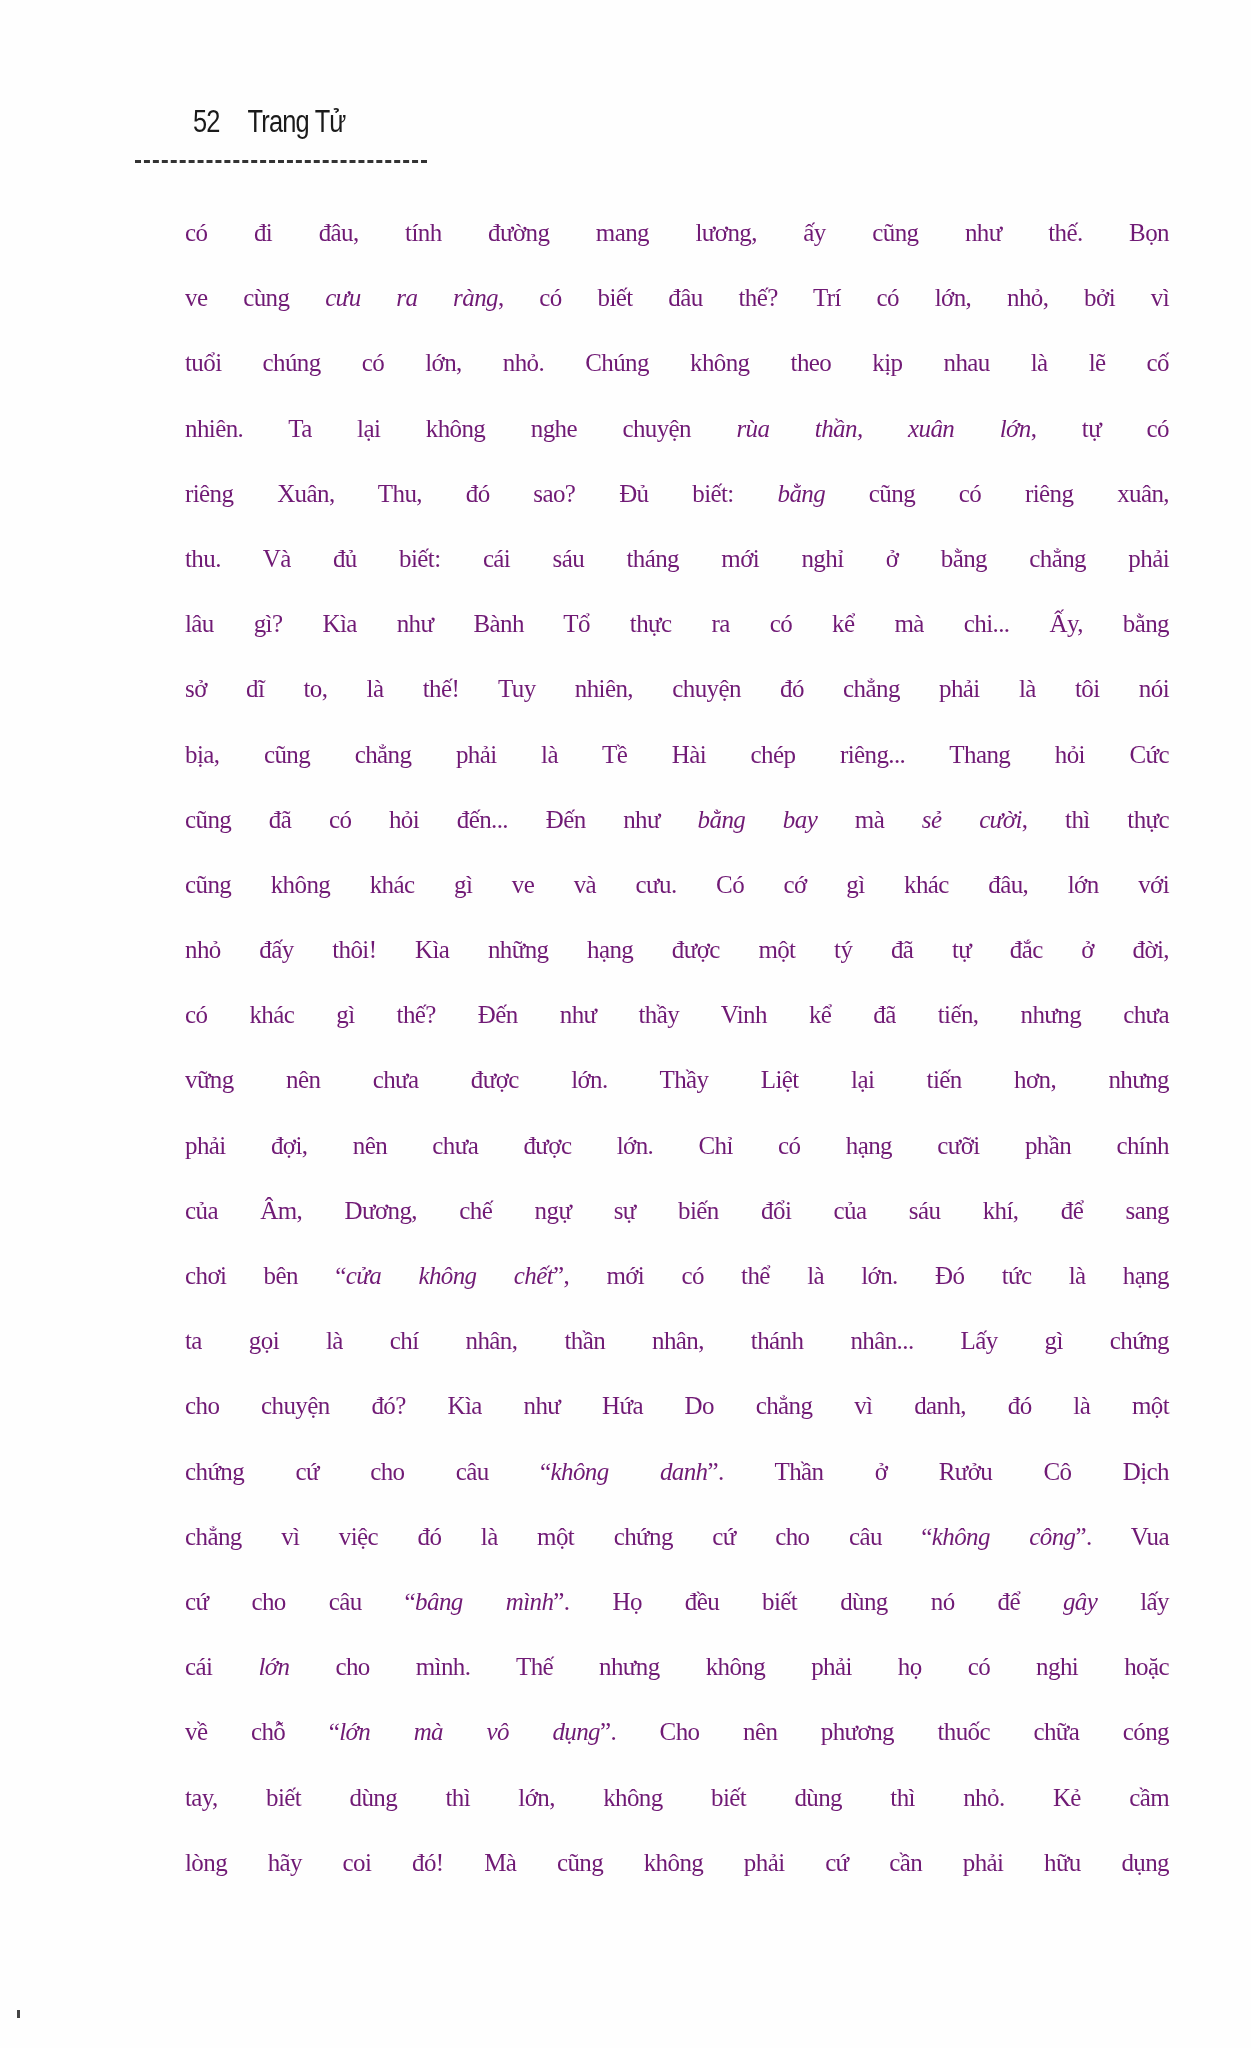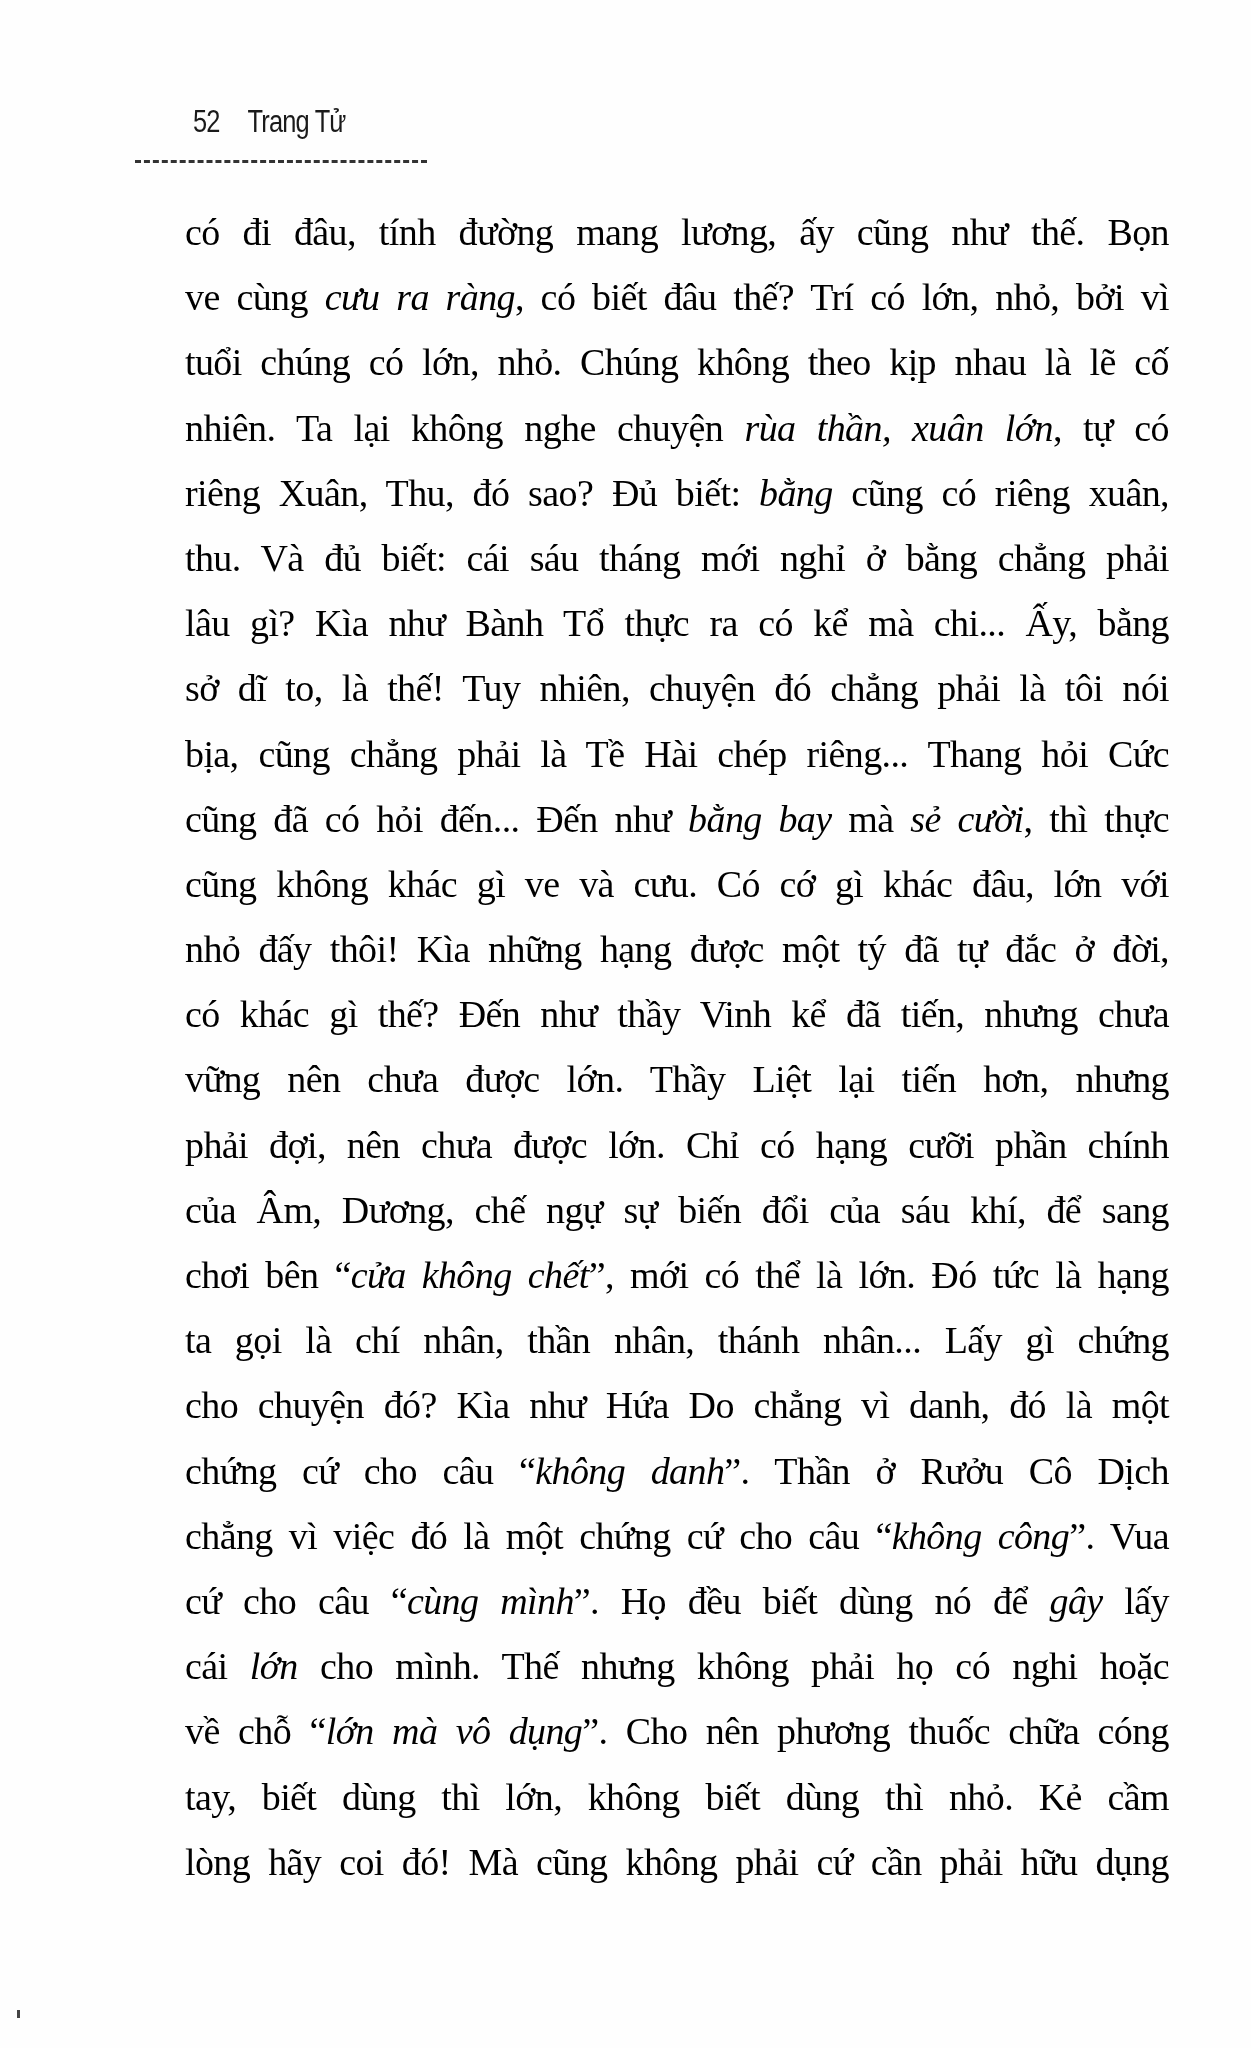--- a/index.html
+++ b/index.html
@@ -42,23 +42,23 @@
     width: 292px;
     height: 0;
     border-top: 3px dashed #333;
   }
   .body-text {
     position: absolute;
     left: 168px;
     top: 200px;
     width: 984px;
     font-family: "Liberation Serif", serif;
-    font-size: 38px;
+    font-size: 25px;
     line-height: 65.2px;
-    color: #000000;
+    color: #701a75;
   }
   .line {
     display: block;
     white-space: nowrap;
     text-align: justify;
     text-align-last: justify;
     height: 65.2px;
     letter-spacing: -0.6px;
   }
   .line.last {
@@ -102,21 +102,21 @@
       <span class="line"><span>nhỏ đấy thôi! Kìa những hạng được một tý đã tự đắc ở đời,</span></span>
       <span class="line"><span>có khác gì thế? Đến như thầy Vinh kể đã tiến, nhưng chưa</span></span>
       <span class="line"><span>vững nên chưa được lớn. Thầy Liệt lại tiến hơn, nhưng</span></span>
       <span class="line"><span>phải đợi, nên chưa được lớn. Chỉ có hạng cưỡi phần chính</span></span>
       <span class="line"><span>của Âm, Dương, chế ngự sự biến đổi của sáu khí, để sang</span></span>
       <span class="line"><span>chơi bên “</span><i>cửa không chết</i><span>”, mới có thể là lớn. Đó tức là hạng</span></span>
       <span class="line"><span>ta gọi là chí nhân, thần nhân, thánh nhân... Lấy gì chứng</span></span>
       <span class="line"><span>cho chuyện đó? Kìa như Hứa Do chẳng vì danh, đó là một</span></span>
       <span class="line"><span>chứng cứ cho câu “</span><i>không danh</i><span>”. Thần ở Rưởu Cô Dịch</span></span>
       <span class="line"><span>chẳng vì việc đó là một chứng cứ cho câu “</span><i>không công</i><span>”. Vua</span></span>
-      <span class="line"><span>cứ cho câu “</span><i>cùng mình</i><span>”. Họ đều biết dùng nó để </span><i>gây</i><span> lấy</span></span>
+      <span class="line"><span>cứ cho câu “</span><i>bâng mình</i><span>”. Họ đều biết dùng nó để </span><i>gây</i><span> lấy</span></span>
       <span class="line"><span>cái </span><i>lớn</i><span> cho mình. Thế nhưng không phải họ có nghi hoặc</span></span>
       <span class="line"><span>về chỗ “</span><i>lớn mà vô dụng</i><span>”. Cho nên phương thuốc chữa cóng</span></span>
       <span class="line"><span>tay, biết dùng thì lớn, không biết dùng thì nhỏ. Kẻ cầm</span></span>
       <span class="line last"><span>lòng hãy coi đó! Mà cũng không phải cứ cần phải hữu dụng</span></span>
     </div>
 
   <div class="edge-mark"></div>
 </div>
 
 </body></html>

